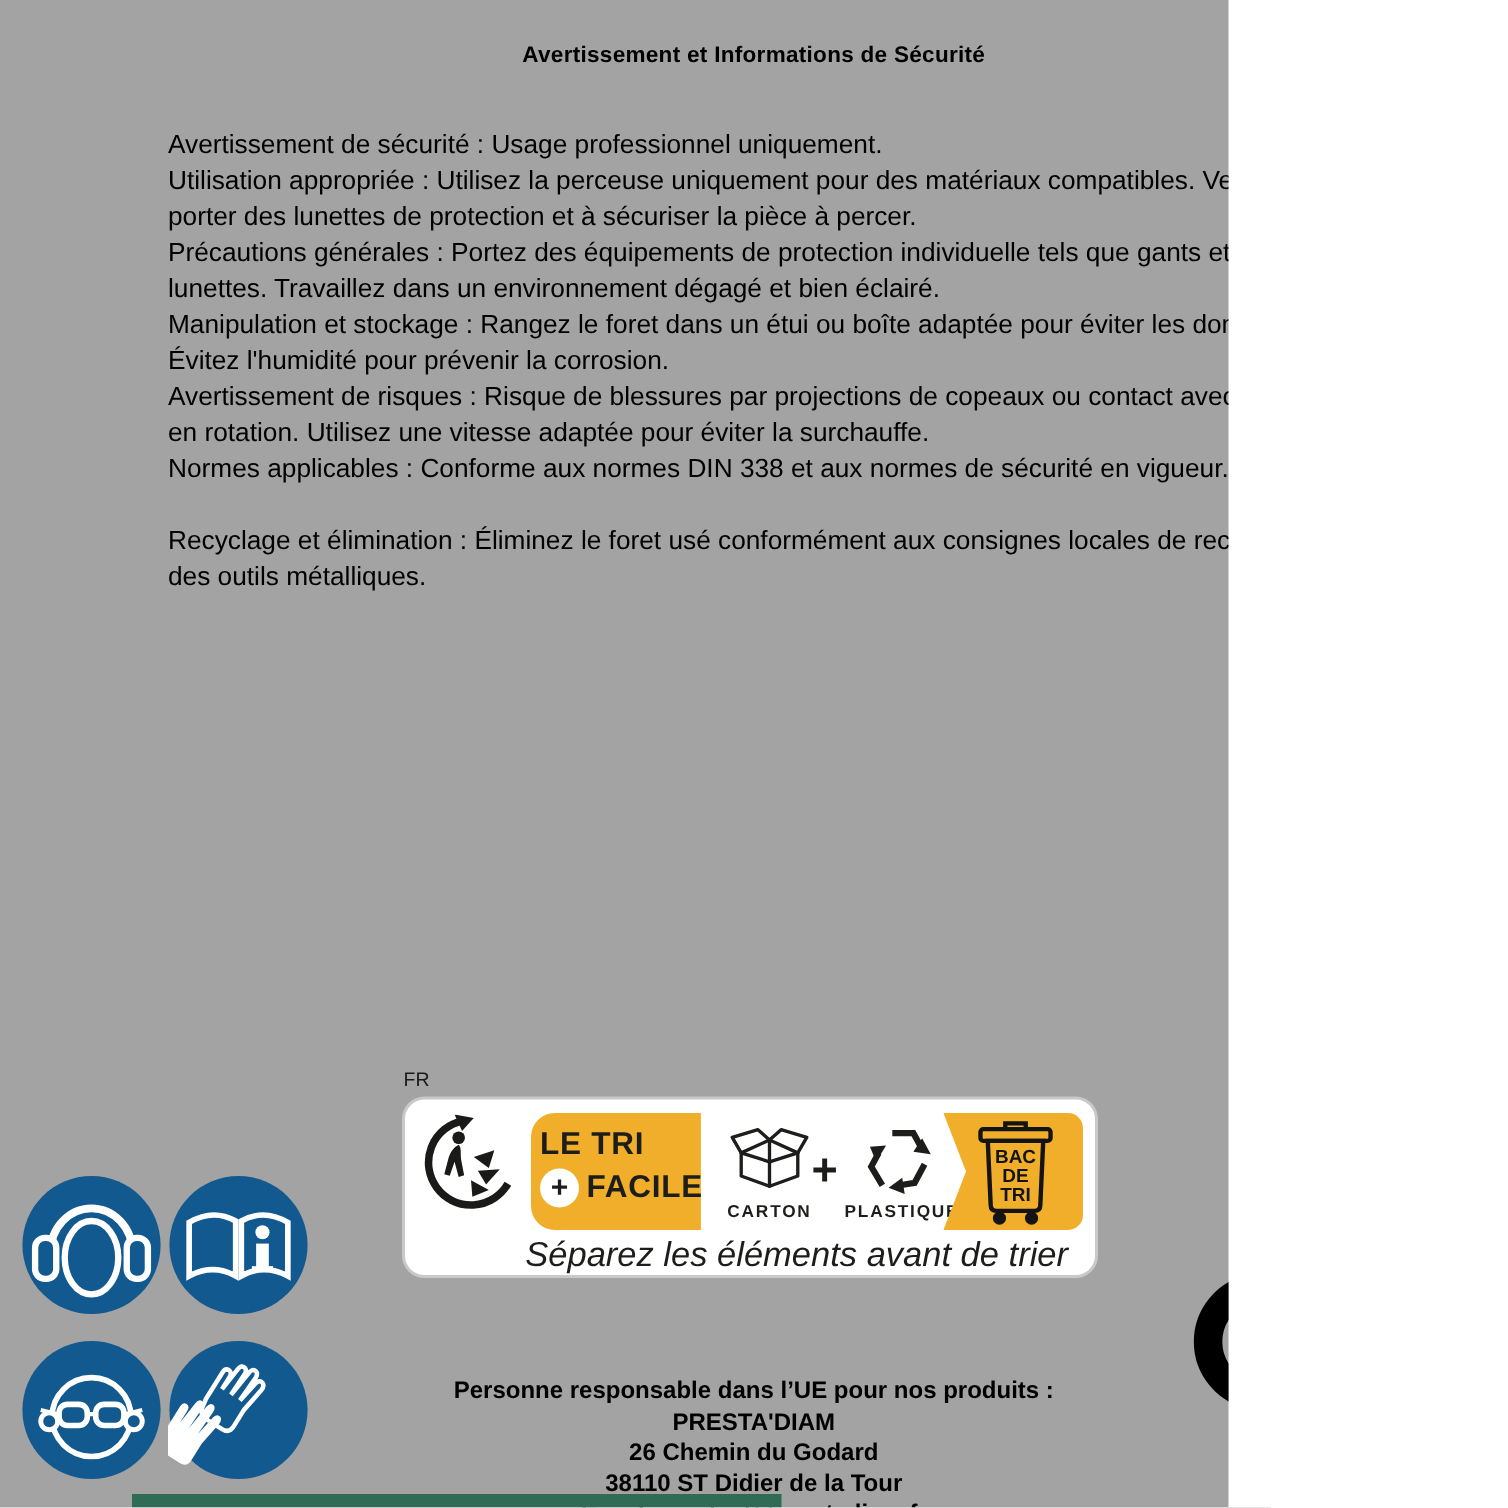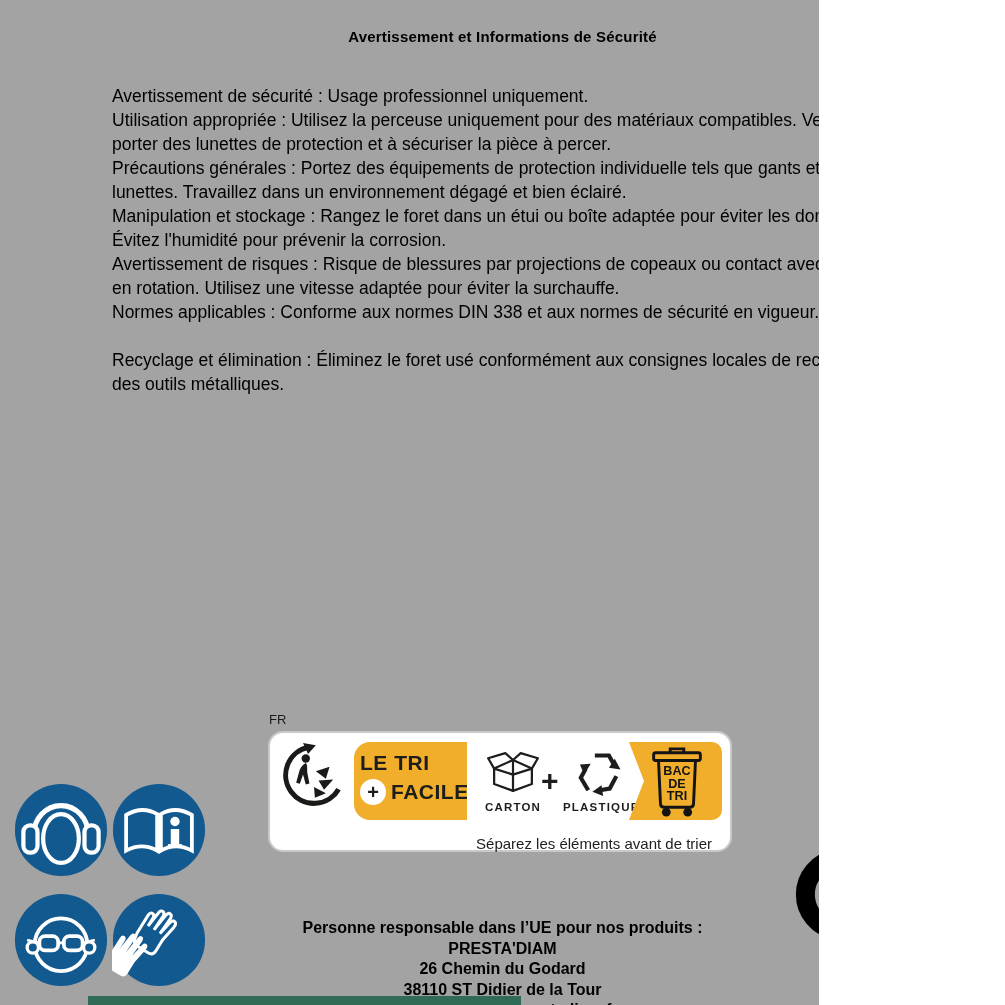--- a/index.html
+++ b/index.html
@@ -40,21 +40,21 @@
     font-size:20px;font-weight:800;margin-right:5px;line-height:1;
   }
   .facile{font-size:21px;font-weight:800;letter-spacing:.5px;}
   .mat-col{position:absolute;top:6px;text-align:center;color:#1d1d1b;}
   .mat-col .cap{font-size:11.5px;font-weight:bold;letter-spacing:1.2px;margin-top:1px;}
   .col-carton{left:12px;width:68px;}
   .col-plastique{left:96px;width:72px;}
   .big-plus{position:absolute;left:74px;top:22px;font-size:30px;font-weight:800;color:#1d1d1b;}
   .bin{position:absolute;left:296px;top:3px;}
   .sep-note{
-    position:absolute;right:18px;top:90px;font-size:15px;color:#1d1d1b;margin-top:12px;
+    position:absolute;right:18px;top:90px;font-size:23px;font-style:italic;color:#1d1d1b;
   }
   
   .sicon{position:absolute;}
   
   .address{
     position:absolute;top:918px;left:0;width:1005px;text-align:center;
     font-size:16px;font-weight:bold;line-height:20.5px;white-space:pre-line;
   }
   .ce{position:absolute;left:794px;top:847px;}
   .green-bar{position:absolute;left:88px;top:996px;width:433px;height:9px;background:#2f6b55;}

